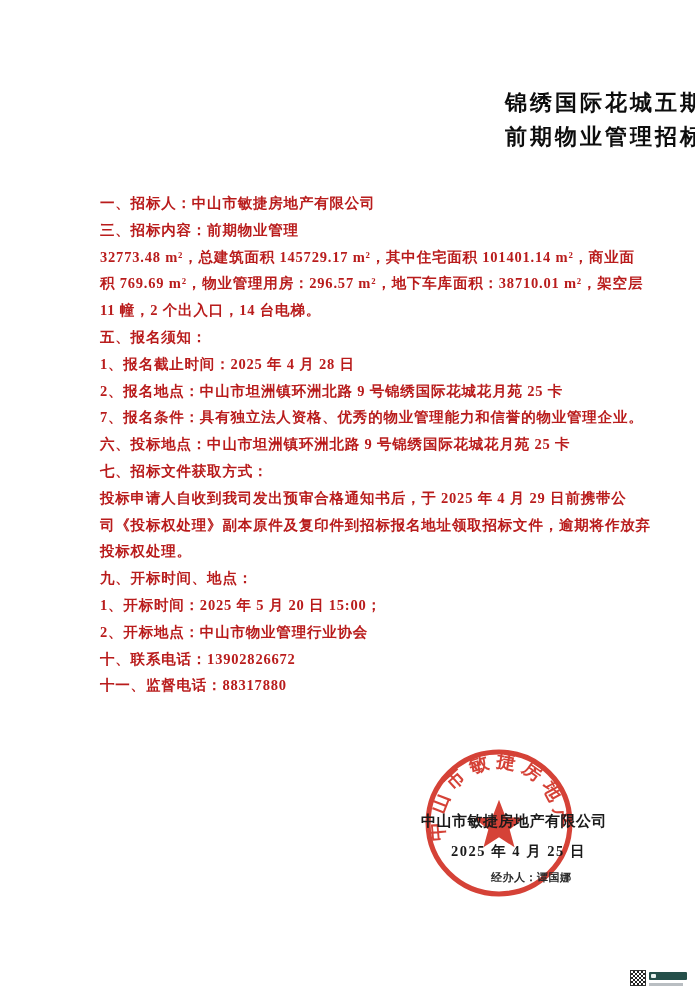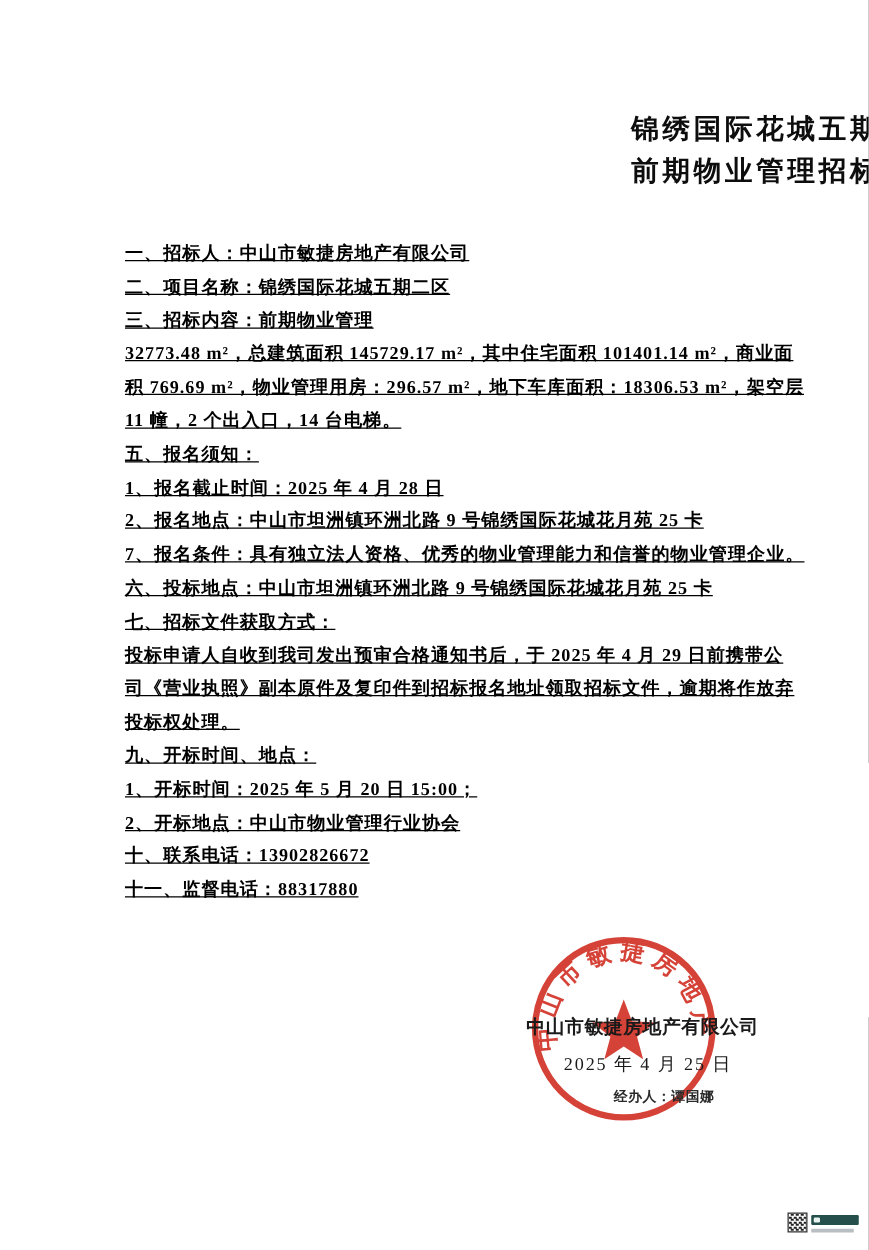--- a/index.html
+++ b/index.html
@@ -34,39 +34,38 @@
     top: 190px;
     left: 100px;
     width: 505px;
   }
   .body-line {
     font-size: 14.5px;
     font-weight: 700;
     line-height: 26.8px;
     letter-spacing: 0.8px;
     white-space: nowrap;
-    color: #000000;
-    text-decoration: underline;
+    color: #b91c1c;
   }
   .closing-company {
     position: absolute;
     top: 812px;
     left: 421px;
     font-size: 15px;
     font-weight: 700;
     letter-spacing: 0.5px;
     color: #1a1a1a;
     z-index: 3;
   }
   .closing-date {
     position: absolute;
     top: 842px;
     left: 451px;
     font-size: 14.5px;
-    font-weight: 400;
+    font-weight: 700;
     letter-spacing: 1.5px;
     color: #1a1a1a;
     z-index: 3;
   }
   .closing-handler {
     position: absolute;
     top: 870px;
     left: 491px;
     font-size: 11px;
     font-weight: 700;
@@ -135,33 +134,32 @@
 
 <div class="page">
 
   <div class="title-block">
     <div class="title-line">锦绣国际花城五期二区</div>
     <div class="title-line">前期物业管理招标公告</div>
   </div>
 
   <div class="body-block">
     <div class="body-line">一、招标人：中山市敏捷房地产有限公司</div>
-    <div class="body-line">二、项目名称：锦绣国际花城五期二区</div>
     <div class="body-line">三、招标内容：前期物业管理</div>
     <div class="body-line">32773.48 m²，总建筑面积 145729.17 m²，其中住宅面积 101401.14 m²，商业面</div>
-    <div class="body-line">积 769.69 m²，物业管理用房：296.57 m²，地下车库面积：18306.53 m²，架空层</div>
+    <div class="body-line">积 769.69 m²，物业管理用房：296.57 m²，地下车库面积：38710.01 m²，架空层</div>
     <div class="body-line">11 幢，2 个出入口，14 台电梯。</div>
     <div class="body-line">五、报名须知：</div>
     <div class="body-line">1、报名截止时间：2025 年 4 月 28 日</div>
     <div class="body-line">2、报名地点：中山市坦洲镇环洲北路 9 号锦绣国际花城花月苑 25 卡</div>
     <div class="body-line">7、报名条件：具有独立法人资格、优秀的物业管理能力和信誉的物业管理企业。</div>
     <div class="body-line">六、投标地点：中山市坦洲镇环洲北路 9 号锦绣国际花城花月苑 25 卡</div>
     <div class="body-line">七、招标文件获取方式：</div>
     <div class="body-line">投标申请人自收到我司发出预审合格通知书后，于 2025 年 4 月 29 日前携带公</div>
-    <div class="body-line">司《营业执照》副本原件及复印件到招标报名地址领取招标文件，逾期将作放弃</div>
+    <div class="body-line">司《投标权处理》副本原件及复印件到招标报名地址领取招标文件，逾期将作放弃</div>
     <div class="body-line">投标权处理。</div>
     <div class="body-line">九、开标时间、地点：</div>
     <div class="body-line">1、开标时间：2025 年 5 月 20 日 15:00；</div>
     <div class="body-line">2、开标地点：中山市物业管理行业协会</div>
     <div class="body-line">十、联系电话：13902826672</div>
     <div class="body-line">十一、监督电话：88317880</div>
   </div>
 
   <div class="closing-company">中山市敏捷房地产有限公司</div>
   <div class="closing-date">2025 年 4 月 25 日</div>

